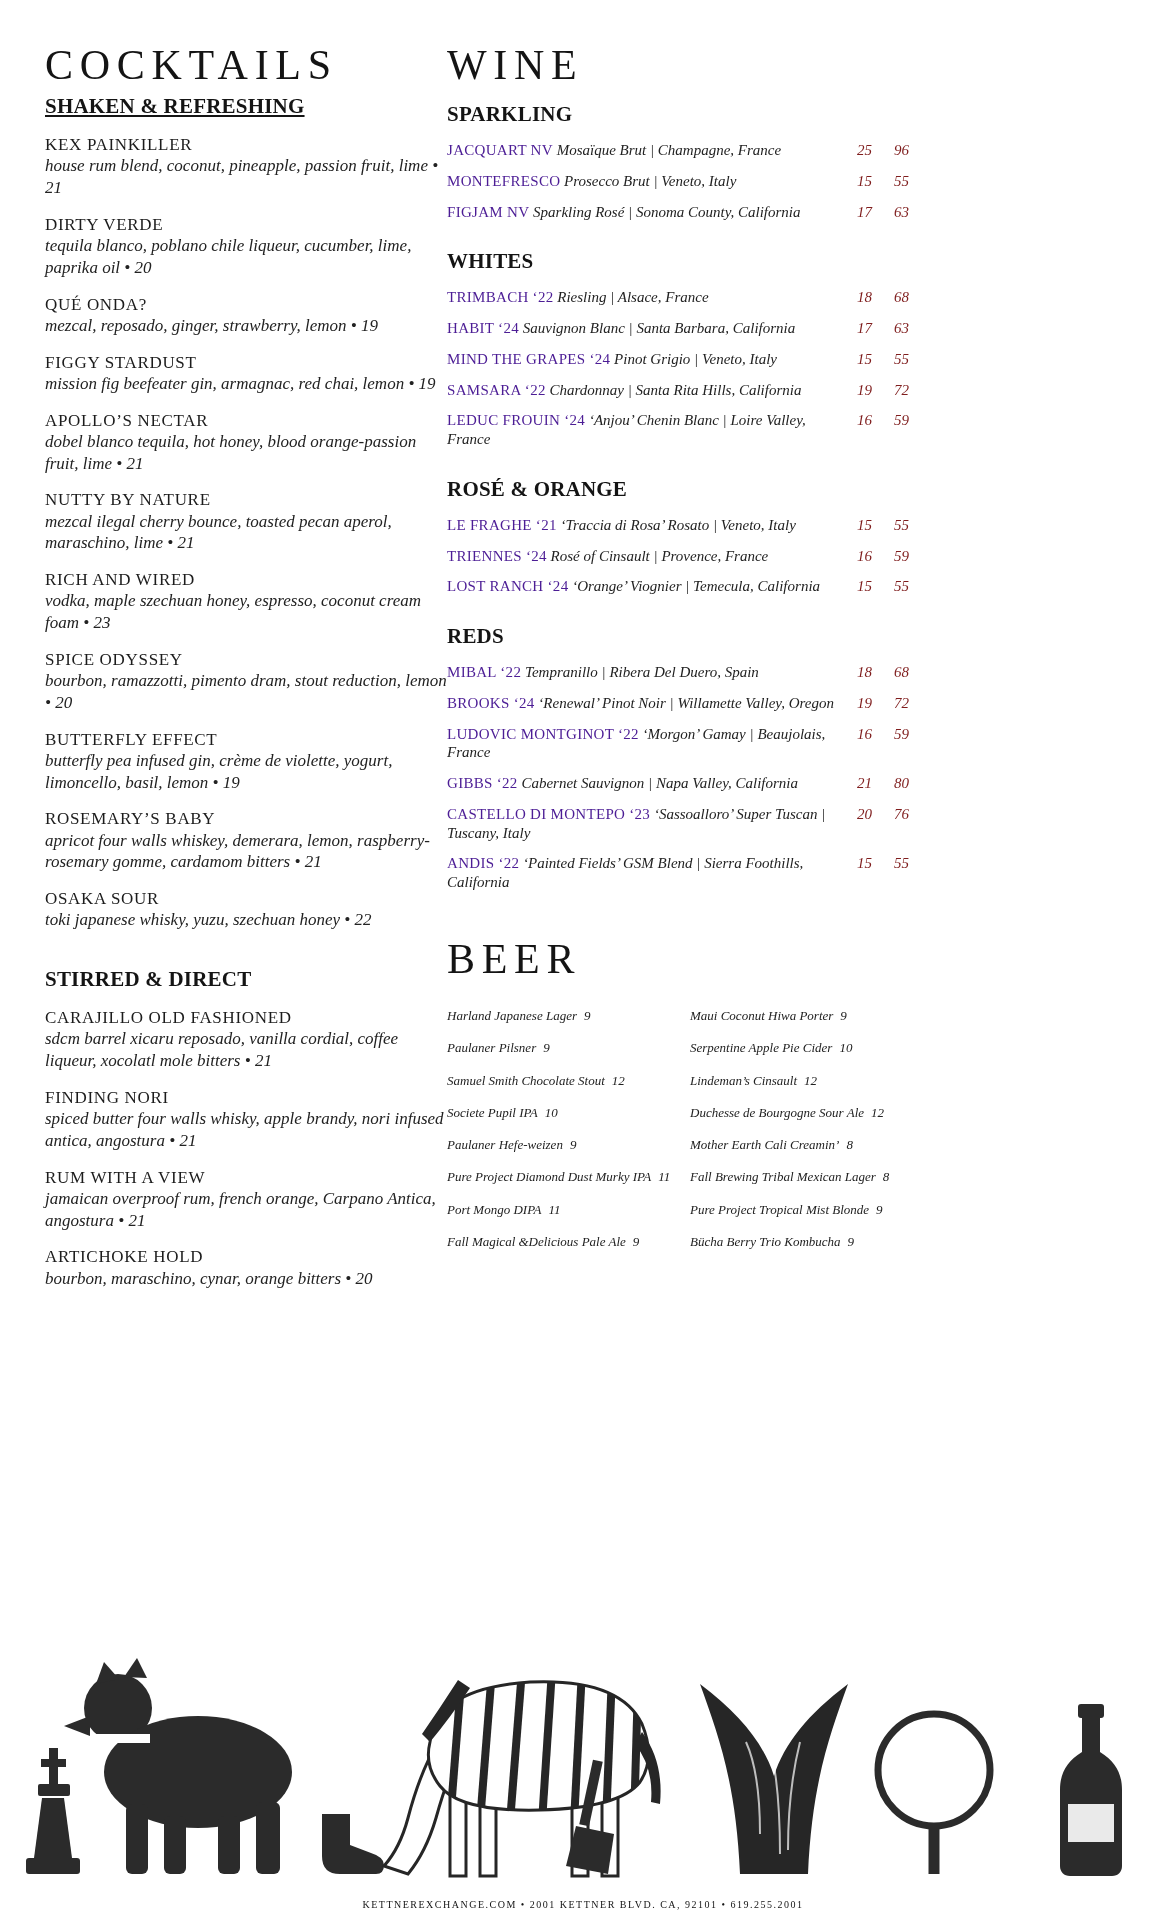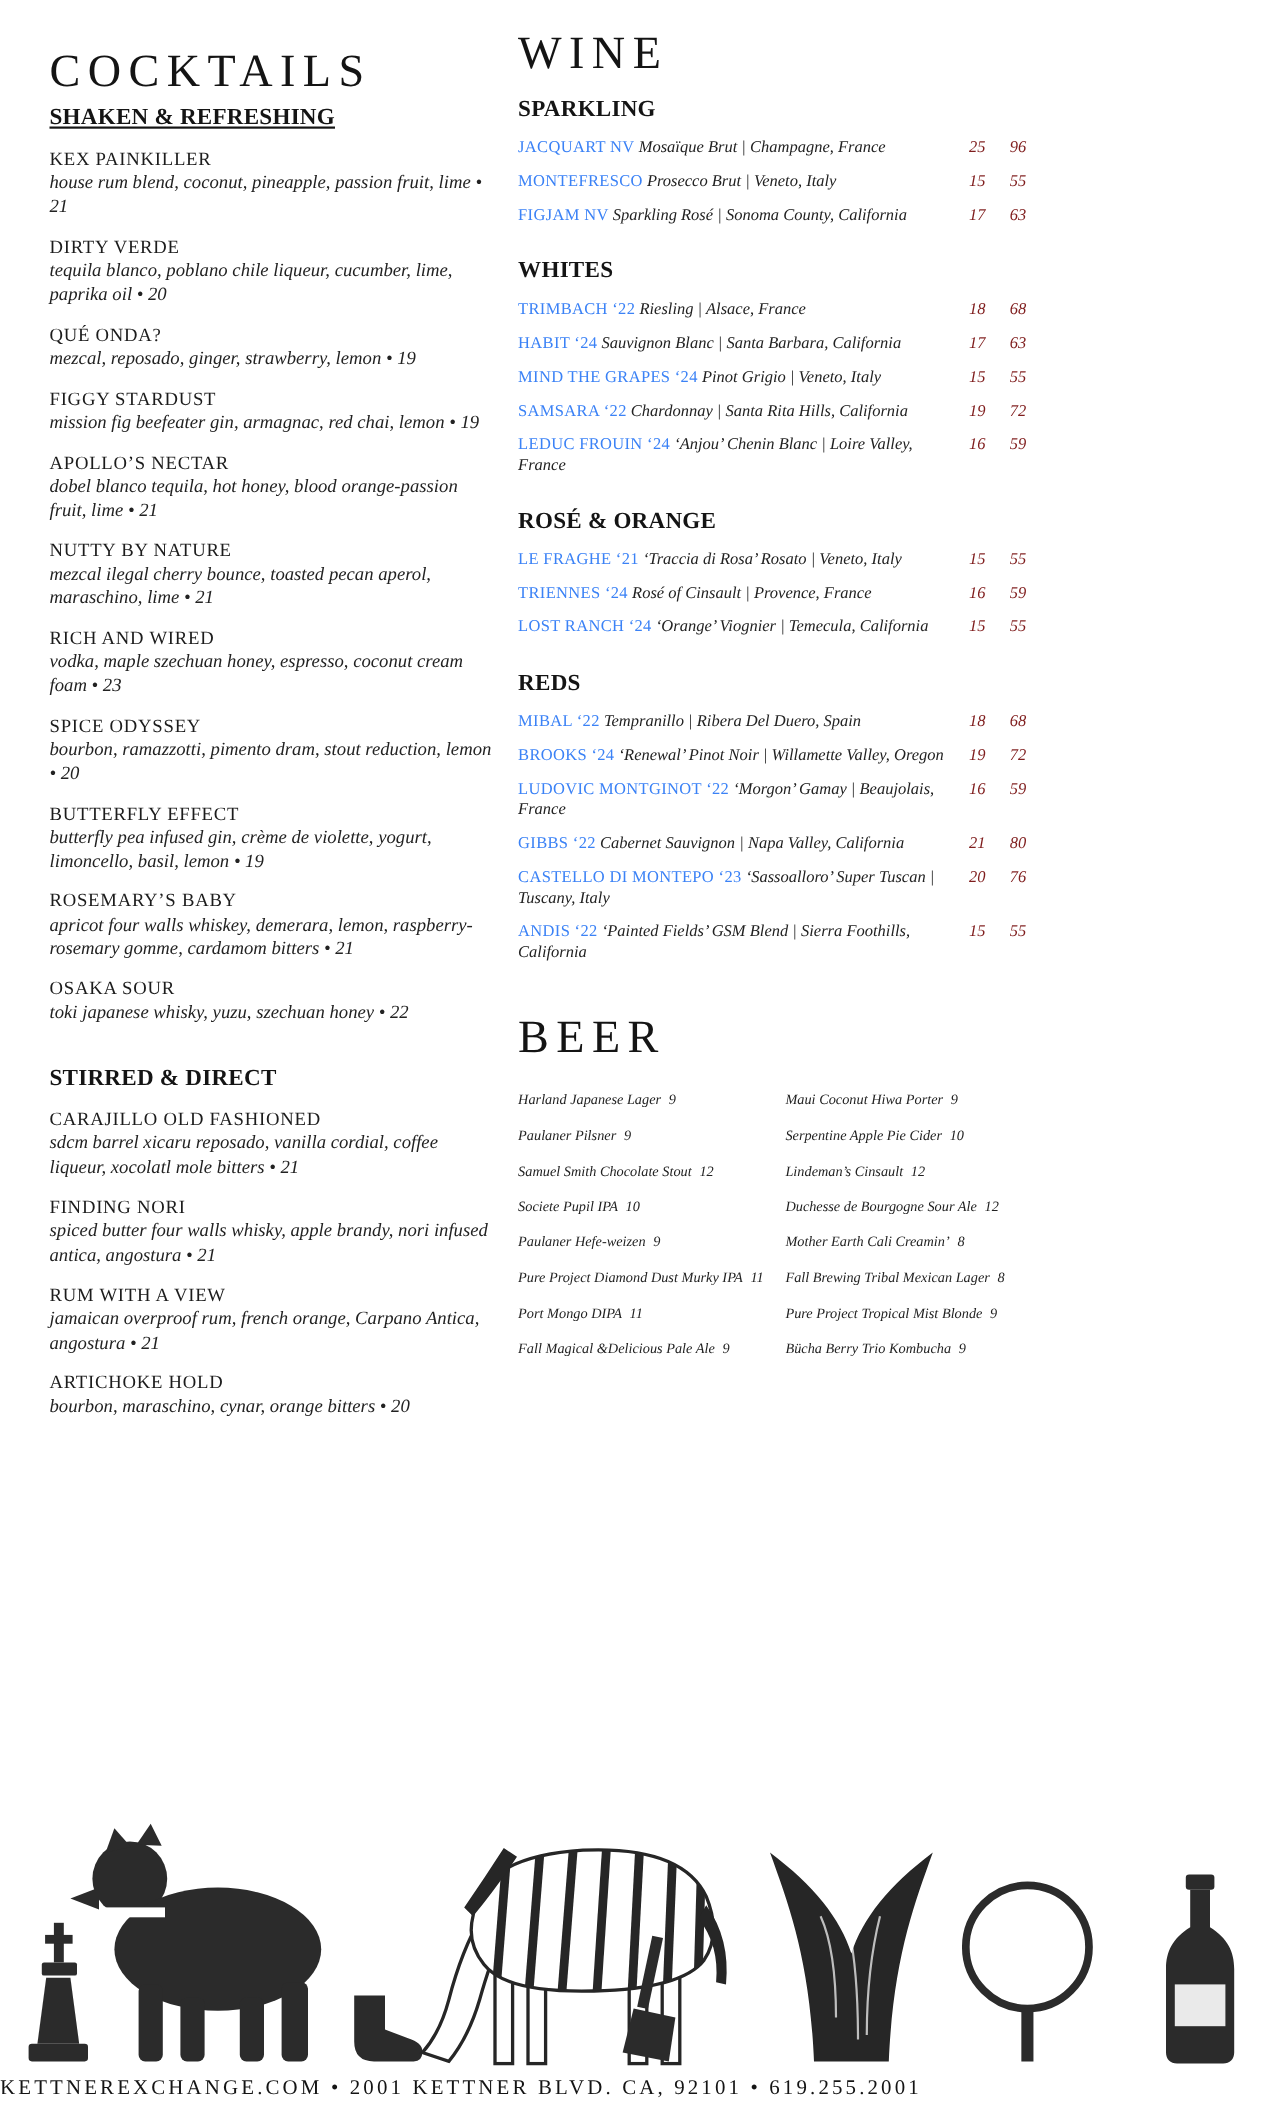--- a/index.html
+++ b/index.html
@@ -4,45 +4,45 @@
 <style>
   html,body{margin:0;padding:0;background:#ffffff;}
   .page{
     position:relative;width:1166px;height:1920px;margin:0 auto;background:#ffffff;
     overflow:hidden;font-family:"Liberation Serif","DejaVu Serif",serif;color:#1e1e1e;border-radius:27px;
   }
   .big-title{
     font-weight:400;font-size:42px;letter-spacing:0.16em;margin:0;color:#141414;line-height:1.1;
   }
   .col-left{position:absolute;left:45px;top:42px;width:402px;}
-  .col-right{position:absolute;left:447px;top:26px;width:462px;margin-left:24px;}
+  .col-right{position:absolute;left:447px;top:42px;width:462px;}
   .col-left .big-title{margin-bottom:4px;}
   .col-right .big-title{margin-bottom:8px;}
   .section-heading{
     font-size:21px;font-weight:700;letter-spacing:0.01em;margin:36px 0 2px;color:#141414;
   }
   #cocktail-sections .section-heading:first-child{margin-top:6px;text-decoration:underline;}
   .cocktail-item{margin-top:15px;}
   .cocktail-name{font-size:17px;letter-spacing:0.04em;line-height:1.25;color:#1c1c1c;}
   .cocktail-desc{font-style:italic;font-size:17px;line-height:1.28;color:#222;}
   .wine-heading{margin:28px 0 14px;}
   #wine-sections .wine-heading:first-child{margin-top:14px;}
   .wine-row{display:flex;align-items:baseline;margin-bottom:12px;font-size:15px;}
   .wine-text{flex:1;padding-right:12px;line-height:1.25;}
-  .wine-name{letter-spacing:0.02em;color:#3b82f6;text-align:right;}
+  .wine-name{letter-spacing:0.02em;color:#4c1d95;text-align:right;}
   .wine-detail{font-style:italic;color:#222;}
   .wine-prices{display:flex;gap:13px;font-style:italic;white-space:nowrap;color:#7f1d1d;}
   .wine-price{width:24px;text-align:right;}
   .beer-title{margin-top:44px;}
   .beer-grid{display:grid;grid-template-columns:243px 1fr;margin-top:26px;}
   .beer-item{font-style:italic;font-size:13px;margin-bottom:16px;color:#222;line-height:1.25;}
   .beer-price{margin-left:7px;}
   .footer{
-    position:absolute;left:0;right:0;bottom:10px;
-    font-size:19px;letter-spacing:0.15em;color:#141414;
+    position:absolute;left:0;right:0;bottom:10px;text-align:center;
+    font-size:10px;letter-spacing:0.15em;color:#141414;
   }
   .deco{position:absolute;left:0;bottom:38px;width:1166px;height:260px;display:block;}
 </style>
 </head>
 <body>
 
 <div class="page">
 
   <div class="col-left">
     <h1 class="big-title">COCKTAILS</h1>

